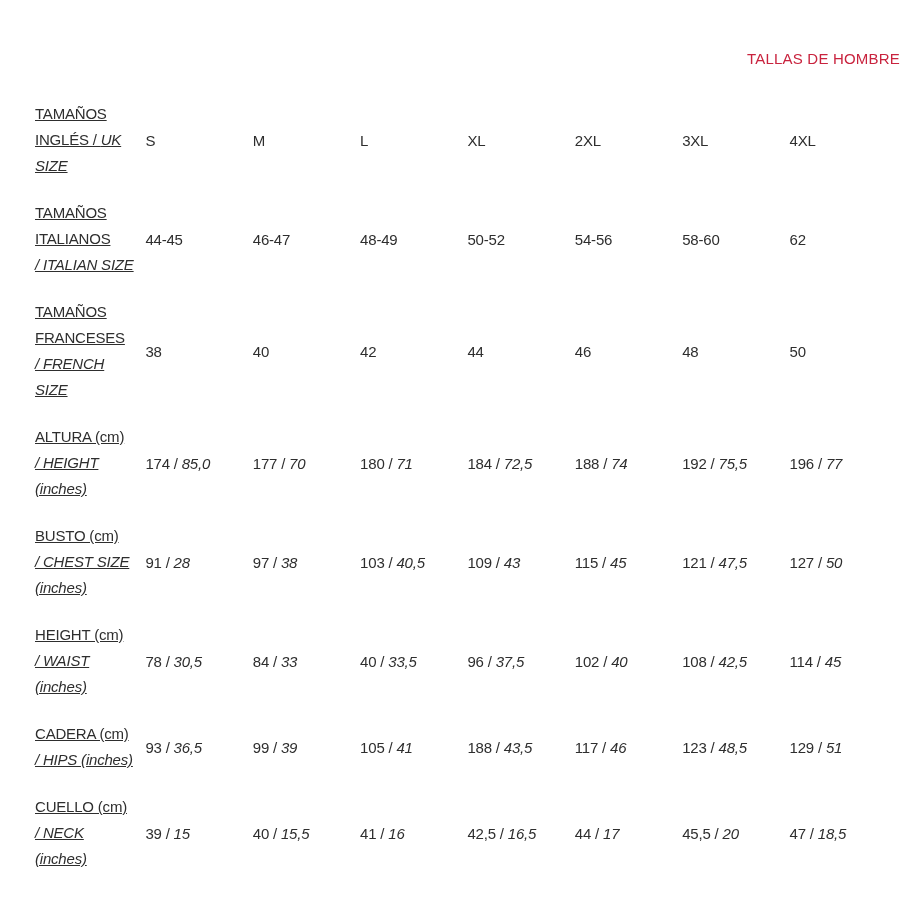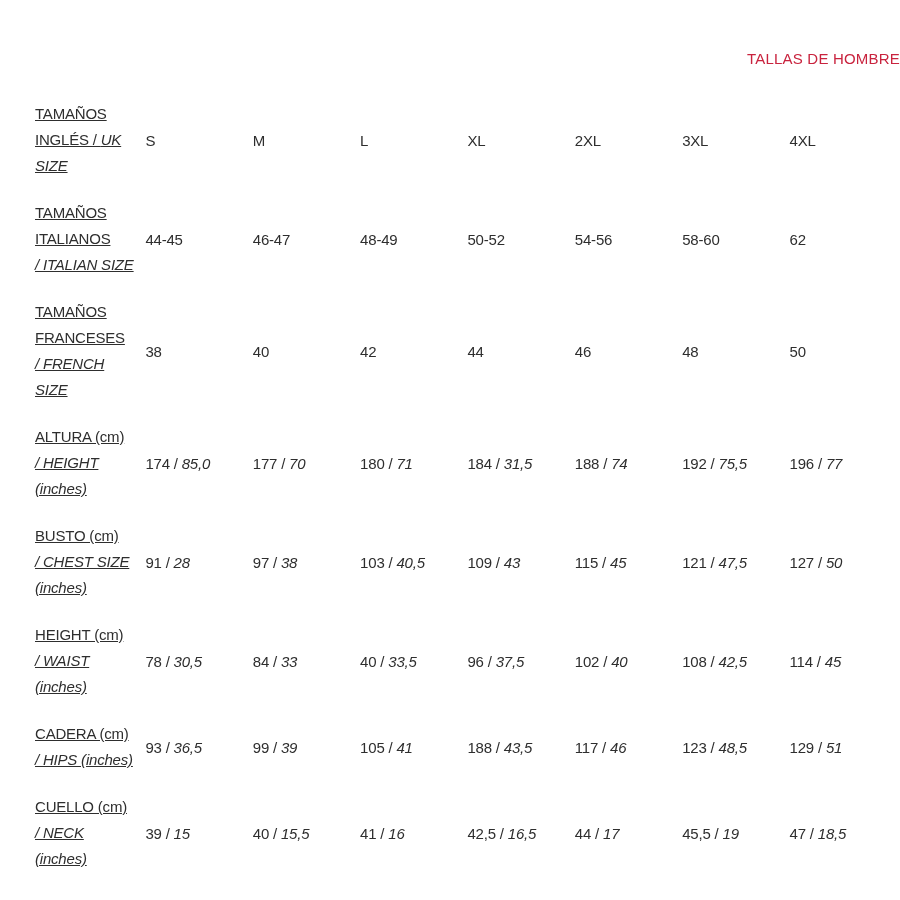--- a/index.html
+++ b/index.html
@@ -120,21 +120,21 @@
         </tr>
         <tr>
           <td class="label-cell">
             <div class="lbl-line"><span>ALTURA (cm)</span></div>
             <div class="lbl-line"><span class="it">/ HEIGHT</span></div>
             <div class="lbl-line"><span class="it">(inches)</span></div>
           </td>
           <td class="value-cell"><span>174</span><span> / </span><span class="it">85,0</span></td>
           <td class="value-cell"><span>177</span><span> / </span><span class="it">70</span></td>
           <td class="value-cell"><span>180</span><span> / </span><span class="it">71</span></td>
-          <td class="value-cell"><span>184</span><span> / </span><span class="it">31,5</span></td>
+          <td class="value-cell"><span>184</span><span> / </span><span class="it">72,5</span></td>
           <td class="value-cell"><span>188</span><span> / </span><span class="it">74</span></td>
           <td class="value-cell"><span>192</span><span> / </span><span class="it">75,5</span></td>
           <td class="value-cell"><span>196</span><span> / </span><span class="it">77</span></td>
         </tr>
         <tr>
           <td class="label-cell">
             <div class="lbl-line"><span>BUSTO (cm)</span></div>
             <div class="lbl-line"><span class="it">/ CHEST SIZE</span></div>
             <div class="lbl-line"><span class="it">(inches)</span></div>
           </td>
@@ -177,18 +177,18 @@
           <td class="label-cell">
             <div class="lbl-line"><span>CUELLO (cm)</span></div>
             <div class="lbl-line"><span class="it">/ NECK</span></div>
             <div class="lbl-line"><span class="it">(inches)</span></div>
           </td>
           <td class="value-cell"><span>39</span><span> / </span><span class="it">15</span></td>
           <td class="value-cell"><span>40</span><span> / </span><span class="it">15,5</span></td>
           <td class="value-cell"><span>41</span><span> / </span><span class="it">16</span></td>
           <td class="value-cell"><span>42,5</span><span> / </span><span class="it">16,5</span></td>
           <td class="value-cell"><span>44</span><span> / </span><span class="it">17</span></td>
-          <td class="value-cell"><span>45,5</span><span> / </span><span class="it">19</span></td>
+          <td class="value-cell"><span>45,5</span><span> / </span><span class="it">20</span></td>
           <td class="value-cell"><span>47</span><span> / </span><span class="it">18,5</span></td>
         </tr>
       </tbody>
   </table>
 </div>
 
 </body></html>

